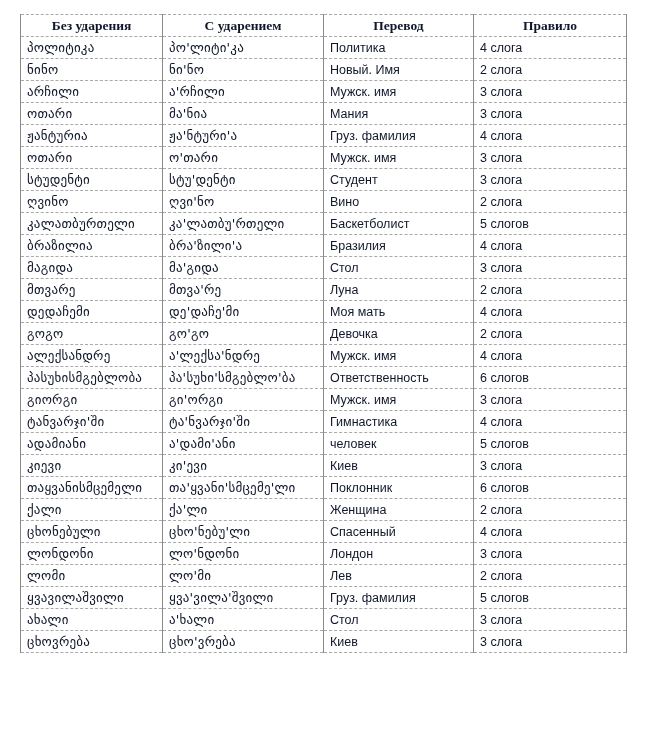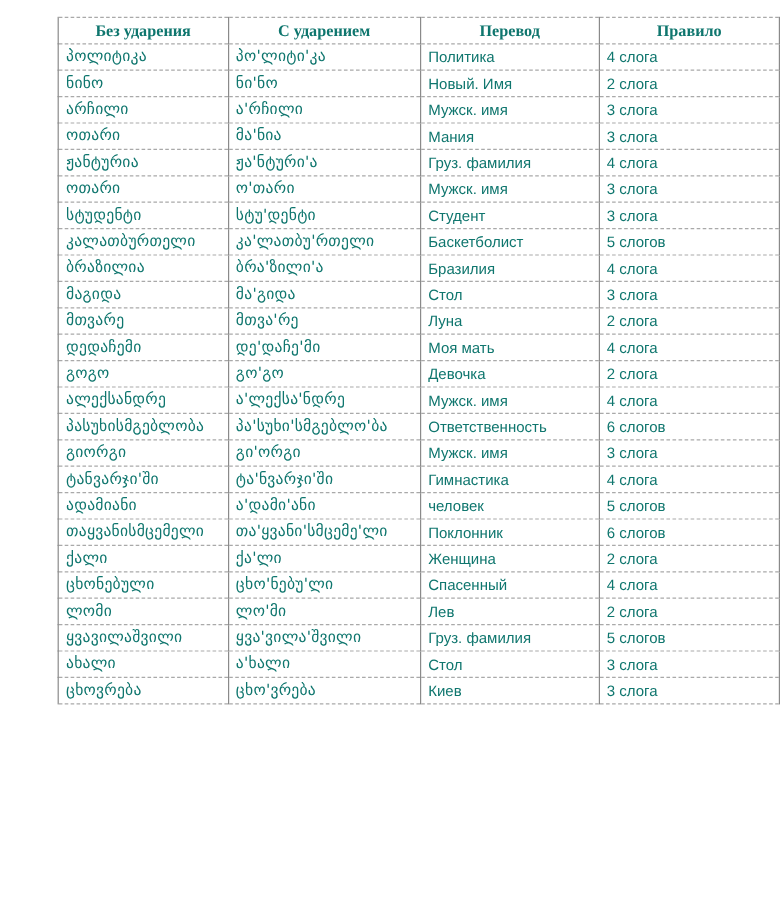--- a/index.html
+++ b/index.html
@@ -9,27 +9,27 @@
   }
   .page {
     position: relative;
     width: 650px;
     height: 753px;
     background: #ffffff;
     overflow: hidden;
   }
   table.vocab-table {
     position: absolute;
-    left: 48px;
+    left: 20px;
     top: 14px;
     border-collapse: collapse;
     table-layout: fixed;
     border-left: 1px solid #8a8a8a;
     border-top: 1px dashed #a9a9a9;
-    color: #0f766e;
+    color: #0f172a;
   }
   th, td {
     border-right: 1px solid #8a8a8a;
     border-bottom: 1px dashed #a9a9a9;
     height: 21px;
     padding: 0 4px 0 6px;
     overflow: hidden;
     white-space: nowrap;
     vertical-align: middle;
   }
@@ -106,20 +106,26 @@
           <td class="russian-cell">Мужск. имя</td>
           <td class="russian-cell">3 слога</td>
         </tr>
         <tr>
           <td class="georgian-cell">სტუდენტი</td>
           <td class="georgian-cell">სტუ'დენტი</td>
           <td class="russian-cell">Студент</td>
           <td class="russian-cell">3 слога</td>
         </tr>
         <tr>
+          <td class="georgian-cell">ღვინო</td>
+          <td class="georgian-cell">ღვი'ნო</td>
+          <td class="russian-cell">Вино</td>
+          <td class="russian-cell">2 слога</td>
+        </tr>
+        <tr>
           <td class="georgian-cell">კალათბურთელი</td>
           <td class="georgian-cell">კა'ლათბუ'რთელი</td>
           <td class="russian-cell">Баскетболист</td>
           <td class="russian-cell">5 слогов</td>
         </tr>
         <tr>
           <td class="georgian-cell">ბრაზილია</td>
           <td class="georgian-cell">ბრა'ზილი'ა</td>
           <td class="russian-cell">Бразилия</td>
           <td class="russian-cell">4 слога</td>
@@ -172,36 +178,48 @@
           <td class="russian-cell">Гимнастика</td>
           <td class="russian-cell">4 слога</td>
         </tr>
         <tr>
           <td class="georgian-cell">ადამიანი</td>
           <td class="georgian-cell">ა'დამი'ანი</td>
           <td class="russian-cell">человек</td>
           <td class="russian-cell">5 слогов</td>
         </tr>
         <tr>
+          <td class="georgian-cell">კიევი</td>
+          <td class="georgian-cell">კი'ევი</td>
+          <td class="russian-cell">Киев</td>
+          <td class="russian-cell">3 слога</td>
+        </tr>
+        <tr>
           <td class="georgian-cell">თაყვანისმცემელი</td>
           <td class="georgian-cell">თა'ყვანი'სმცემე'ლი</td>
           <td class="russian-cell">Поклонник</td>
           <td class="russian-cell">6 слогов</td>
         </tr>
         <tr>
           <td class="georgian-cell">ქალი</td>
           <td class="georgian-cell">ქა'ლი</td>
           <td class="russian-cell">Женщина</td>
           <td class="russian-cell">2 слога</td>
         </tr>
         <tr>
           <td class="georgian-cell">ცხონებული</td>
           <td class="georgian-cell">ცხო'ნებუ'ლი</td>
           <td class="russian-cell">Спасенный</td>
           <td class="russian-cell">4 слога</td>
+        </tr>
+        <tr>
+          <td class="georgian-cell">ლონდონი</td>
+          <td class="georgian-cell">ლო'ნდონი</td>
+          <td class="russian-cell">Лондон</td>
+          <td class="russian-cell">3 слога</td>
         </tr>
         <tr>
           <td class="georgian-cell">ლომი</td>
           <td class="georgian-cell">ლო'მი</td>
           <td class="russian-cell">Лев</td>
           <td class="russian-cell">2 слога</td>
         </tr>
         <tr>
           <td class="georgian-cell">ყვავილაშვილი</td>
           <td class="georgian-cell">ყვა'ვილა'შვილი</td>

